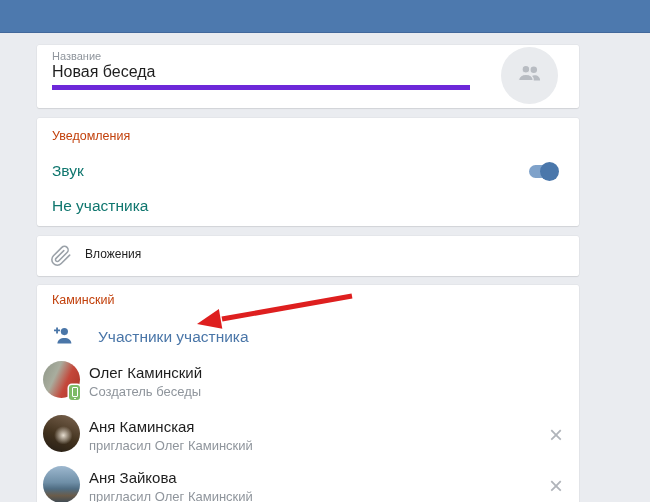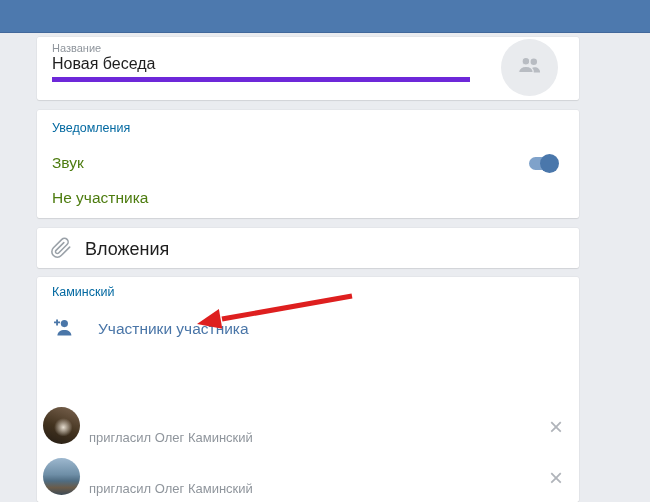--- a/index.html
+++ b/index.html
@@ -2,46 +2,46 @@
 <html><head>
 <meta charset="utf-8">
 <style>
   html,body{margin:0;padding:0;}
   body{font-family:"Liberation Sans","DejaVu Sans",sans-serif;background:#eaecf0;}
   .stage{position:relative;width:650px;height:502px;overflow:hidden;background:#eaecf0;}
 
   .app-header{position:absolute;left:0;top:0;width:650px;height:33px;background:#4d79ae;border-bottom:1px solid #42689b;box-sizing:border-box;}
 
   .card{position:absolute;left:37px;width:542px;background:#ffffff;border-radius:2px;
-        box-shadow:0 0 0 0.5px rgba(0,0,0,0.05),0 1px 1px rgba(0,0,0,0.08);}
+        box-shadow:0 0 0 0.5px rgba(0,0,0,0.05),0 1px 1px rgba(0,0,0,0.08);margin-top:8px;}
   .card-name{top:37px;height:63px;}
   .card-notifications{top:110px;height:108px;}
   .card-attachments{top:228px;height:40px;}
   .card-participants{top:277px;height:225px;}
 
   .field-label{position:absolute;left:15px;top:5px;font-size:11px;color:#8f959c;}
   .name-input{position:absolute;left:15px;top:14px;width:418px;height:26px;border:none;outline:none;
               border-bottom:5px solid #6d28d9;background:transparent;font-family:Liberation Sans, sans-serif;
               font-size:16px;color:#1e1e1e;padding:0;}
   .group-avatar{position:absolute;right:21px;top:2px;width:57px;height:57px;border-radius:50%;
                 background:#e9ebee;display:flex;align-items:center;justify-content:center;cursor:pointer;}
 
-  .section-label{position:absolute;left:15px;font-size:12.5px;color:#0369a1;}
+  .section-label{position:absolute;left:15px;font-size:12.5px;color:#c2410c;}
   .lbl-notif{top:11px;}
   .lbl-part{top:8px;}
 
-  .row-text{position:absolute;left:15px;font-size:15.5px;color:#4d7c0f;}
+  .row-text{position:absolute;left:15px;font-size:15.5px;color:#0f766e;}
   .sound-label{top:44px;}
   .dnd-label{top:79px;}
 
   .toggle{position:absolute;right:21px;top:47px;width:29px;height:13px;border-radius:7px;background:#7fa2ca;cursor:pointer;}
   .toggle .knob{position:absolute;right:-1px;top:-3px;width:19px;height:19px;border-radius:50%;background:#4a77ab;}
 
   .clip-icon{position:absolute;left:13px;top:9px;width:22px;height:22px;}
-  .attach-label{position:absolute;left:48px;top:11px;font-size:18px;color:#1e1e1e;}
+  .attach-label{position:absolute;left:48px;top:11px;font-size:12px;color:#1e1e1e;}
 
   .add-icon{position:absolute;left:14px;top:40px;width:22px;height:22px;}
   .add-link{position:absolute;left:61px;top:43px;font-size:15.5px;color:#4a76a8;cursor:pointer;}
 
   .p-row{position:absolute;left:0;width:100%;height:50px;}
   .p-row-1{top:76px;}
   .p-row-2{top:130px;}
   .p-row-3{top:181px;}
   .avatar{position:absolute;left:6px;top:0;width:37px;height:37px;border-radius:50%;}
   .avatar-oleg{background:linear-gradient(115deg,#8d9687 0%,#a9ad9e 35%,#c4473a 62%,#a93528 100%);}
@@ -109,29 +109,41 @@
       <svg viewBox="0 0 24 24" width="22" height="22">
         <g fill="#4a76a8">
           <path d="M5.6 2.6h2v2.3h2.3v2H7.6v2.3h-2V6.9H3.3v-2h2.3z"></path>
           <circle cx="14.6" cy="7.2" r="3.9"></circle>
           <path d="M7 20.2c0-4.1 3.4-6.1 7.6-6.1s7.6 2 7.6 6.1z"></path>
         </g>
       </svg>
     </span>
     <div class="add-link">Участники участника</div>
 
+    <div class="p-row p-row-1">
+      <div class="avatar avatar-oleg">
+        <div class="mobile-badge">
+          <div class="screen"></div>
+            <div class="btn"></div>
+        </div>
+      </div>
+      <div class="p-name">Олег Каминский</div>
+      <div class="p-sub">Создатель беседы</div>
+    </div>
 
     <div class="p-row p-row-2">
       <div class="avatar avatar-kaminskaya"></div>
+      <div class="p-name">Аня Каминская</div>
       <div class="p-sub">пригласил Олег Каминский</div>
       <div class="remove-btn">×</div>
     </div>
 
     <div class="p-row p-row-3">
       <div class="avatar avatar-zaykova"></div>
+      <div class="p-name">Аня Зайкова</div>
       <div class="p-sub">пригласил Олег Каминский</div>
       <div class="remove-btn">×</div>
     </div>
   </div>
 
   <svg class="arrow-overlay">
     <line x1="352" y1="296" x2="222" y2="319" stroke="#de1f1f" stroke-width="5"></line>
     <polygon points="197,324 218.9,309.0 222.3,328.7" fill="#de1f1f"></polygon>
   </svg>
 

